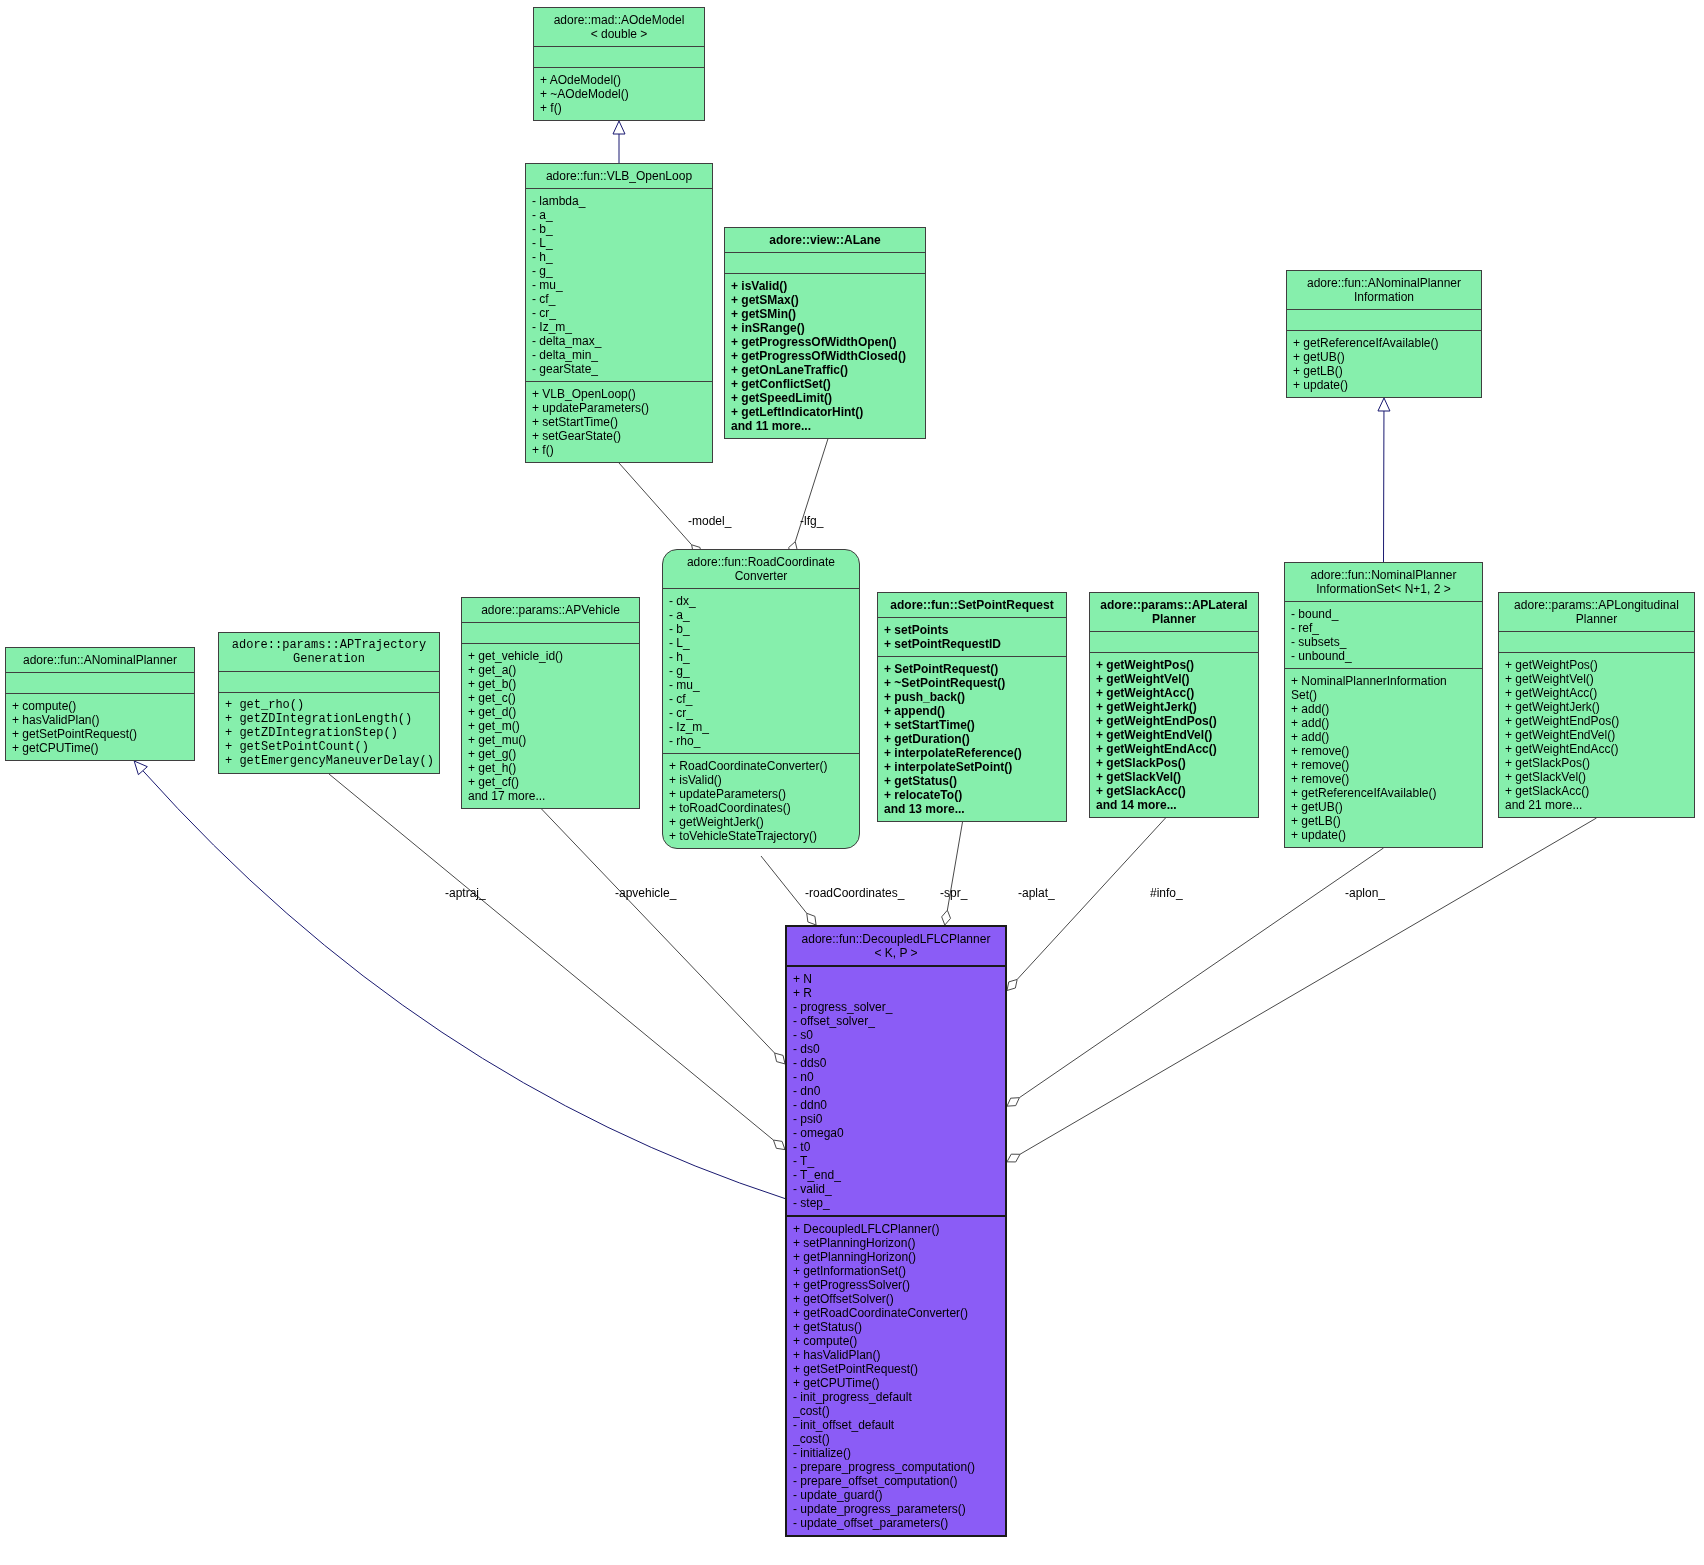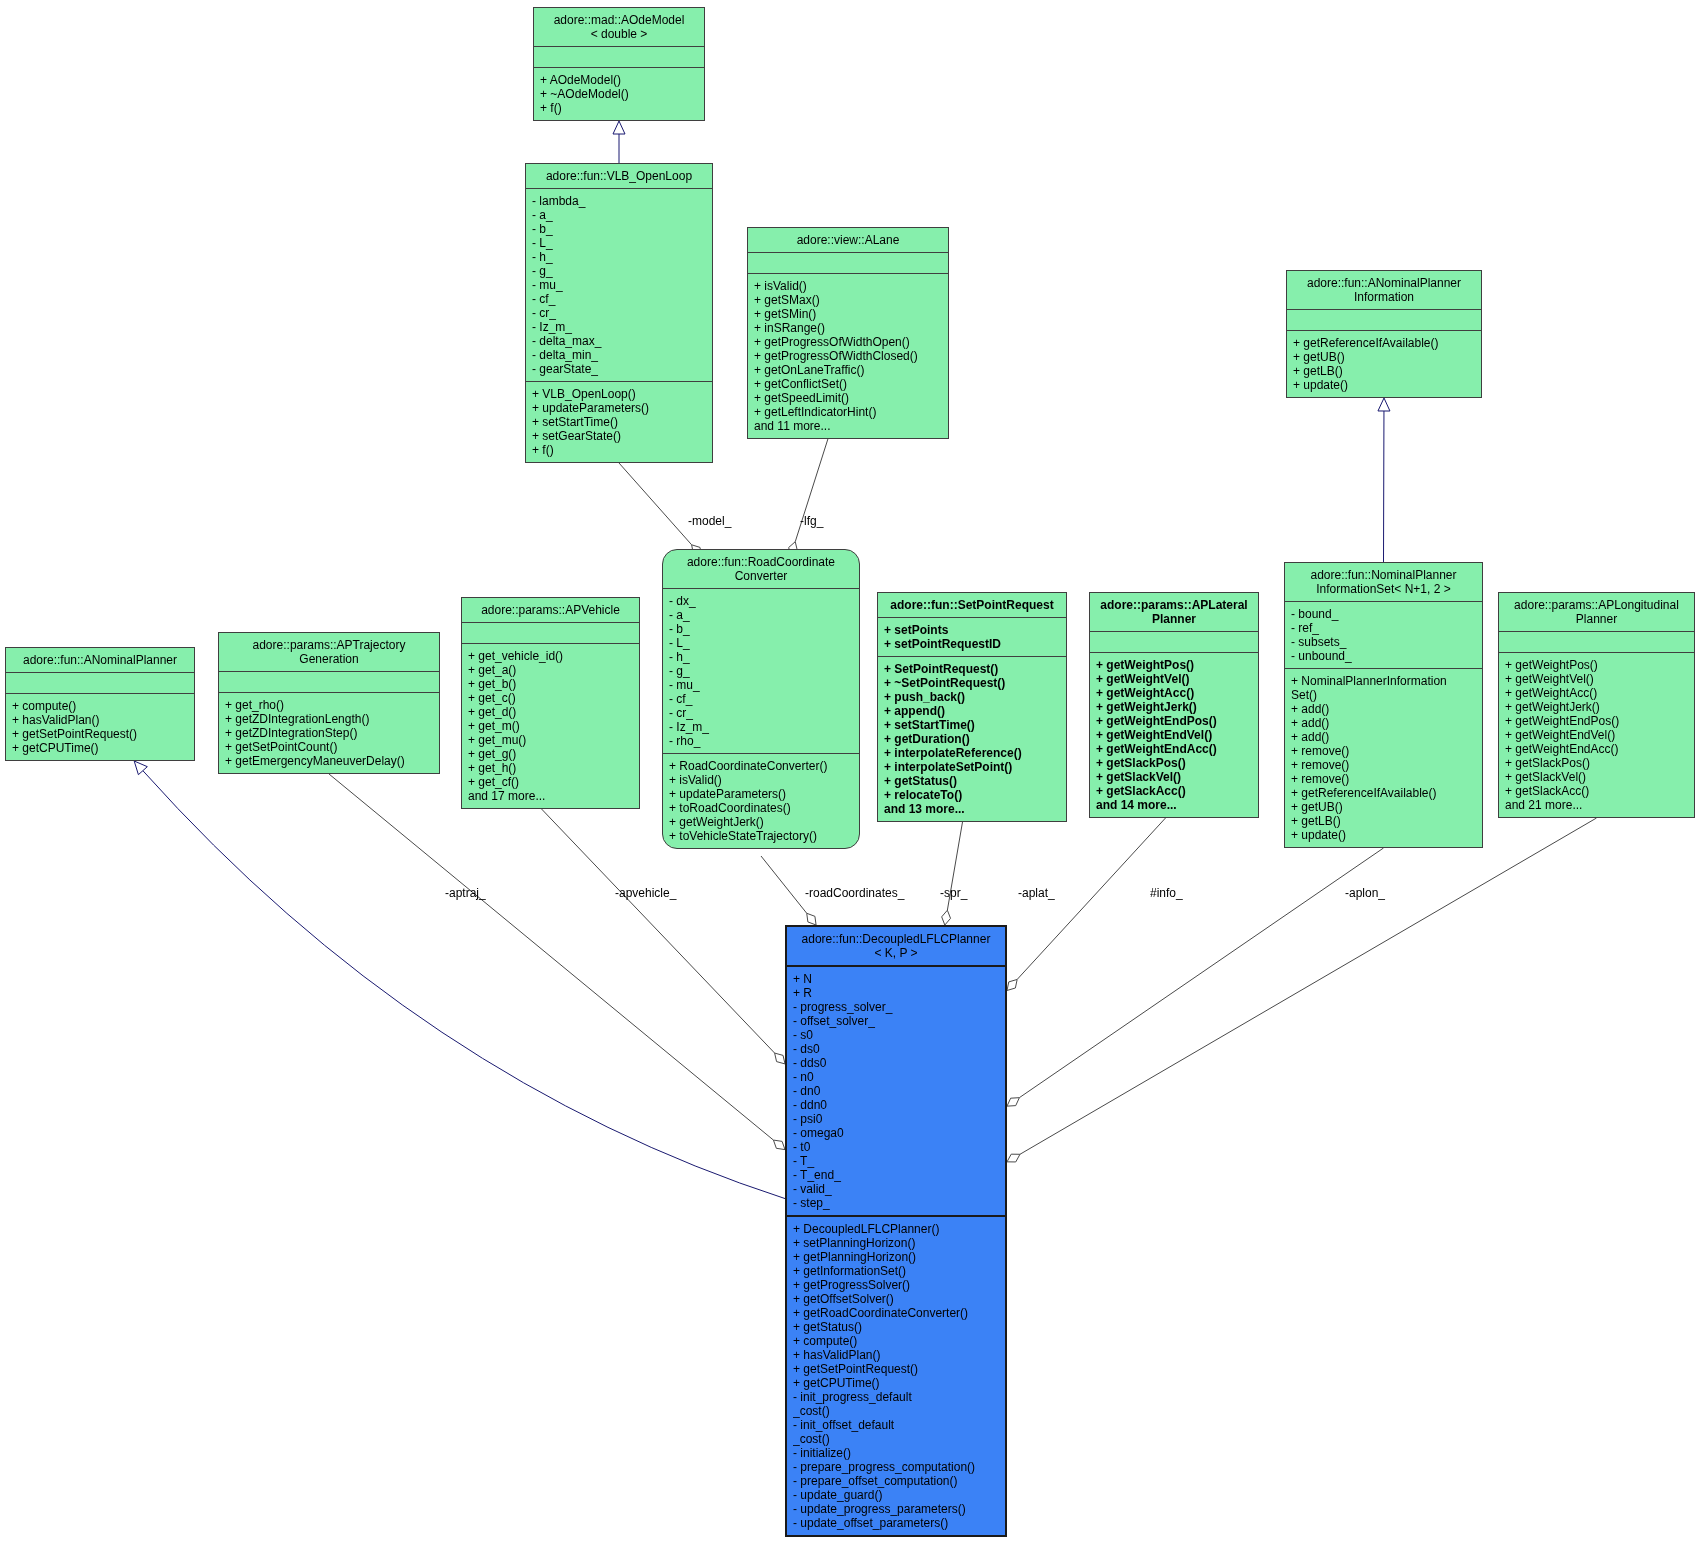--- a/index.html
+++ b/index.html
@@ -4,21 +4,21 @@
 <style>
   html,body{margin:0;padding:0;background:#ffffff;}
   #canvas{position:relative;width:1704px;height:1565px;background:#ffffff;
           font-family:"Liberation Sans",sans-serif;color:#000;overflow:hidden;}
   #edges{position:absolute;left:0;top:0;pointer-events:none;}
   .uml-box{position:absolute;background:#86efac;border:1px solid #3f3f3f;
            font-size:12px;line-height:14px;color:#000;z-index:1;}
   .uml-box .ttl{text-align:center;padding:5px 3px;}
   .uml-box .sec{border-top:1px solid #3f3f3f;padding:5px 6px;min-height:10px;}
   .uml-box .mline{white-space:nowrap;overflow:hidden;}
-  .uml-box.hl{background:#3b82f6;border:2px solid #1a1a1a;}
+  .uml-box.hl{background:#8b5cf6;border:2px solid #1a1a1a;}
   .uml-box.hl .sec{border-top:2px solid #1a1a1a;}
   .edge-line{stroke:#4a4a4a;stroke-width:1;fill:none;}
   .edge-inherit{stroke:#191970;stroke-width:1;fill:none;}
   .diamond{stroke:#4a4a4a;stroke-width:1;fill:#ffffff;}
   .tri{stroke:#191970;stroke-width:1;fill:#ffffff;}
   .edge-label{font-family:"Liberation Sans",sans-serif;font-size:12px;fill:#000;}
 </style>
 </head>
 <body>
 
@@ -115,21 +115,21 @@
         <div class="mline">- gearState_</div>
       </div>
       <div class="sec">
         <div class="mline">+ VLB_OpenLoop()</div>
         <div class="mline">+ updateParameters()</div>
         <div class="mline">+ setStartTime()</div>
         <div class="mline">+ setGearState()</div>
         <div class="mline">+ f()</div>
       </div>
     </div>
-  <div class="uml-box" id="box-alane" style="left:747px;top:227px;width:200px;">
+  <div class="uml-box" id="box-alane" style="left:724px;top:227px;width:200px;font-weight:bold;">
       <div class="ttl">
         <div>adore::view::ALane</div>
       </div>
       <div class="sec"></div>
       <div class="sec">
         <div class="mline">+ isValid()</div>
         <div class="mline">+ getSMax()</div>
         <div class="mline">+ getSMin()</div>
         <div class="mline">+ inSRange()</div>
         <div class="mline">+ getProgressOfWidthOpen()</div>
@@ -293,21 +293,21 @@
         <div>adore::fun::ANominalPlanner</div>
       </div>
       <div class="sec"></div>
       <div class="sec">
         <div class="mline">+ compute()</div>
         <div class="mline">+ hasValidPlan()</div>
         <div class="mline">+ getSetPointRequest()</div>
         <div class="mline">+ getCPUTime()</div>
       </div>
     </div>
-  <div class="uml-box" id="box-aptraj" style="left:218px;top:632px;width:220px;">
+  <div class="uml-box" id="box-aptraj" style="left:218px;top:632px;width:220px;font-family:Liberation Mono, monospace;">
       <div class="ttl">
         <div>adore::params::APTrajectory</div>
         <div>Generation</div>
       </div>
       <div class="sec"></div>
       <div class="sec">
         <div class="mline">+ get_rho()</div>
         <div class="mline">+ getZDIntegrationLength()</div>
         <div class="mline">+ getZDIntegrationStep()</div>
         <div class="mline">+ getSetPointCount()</div>

